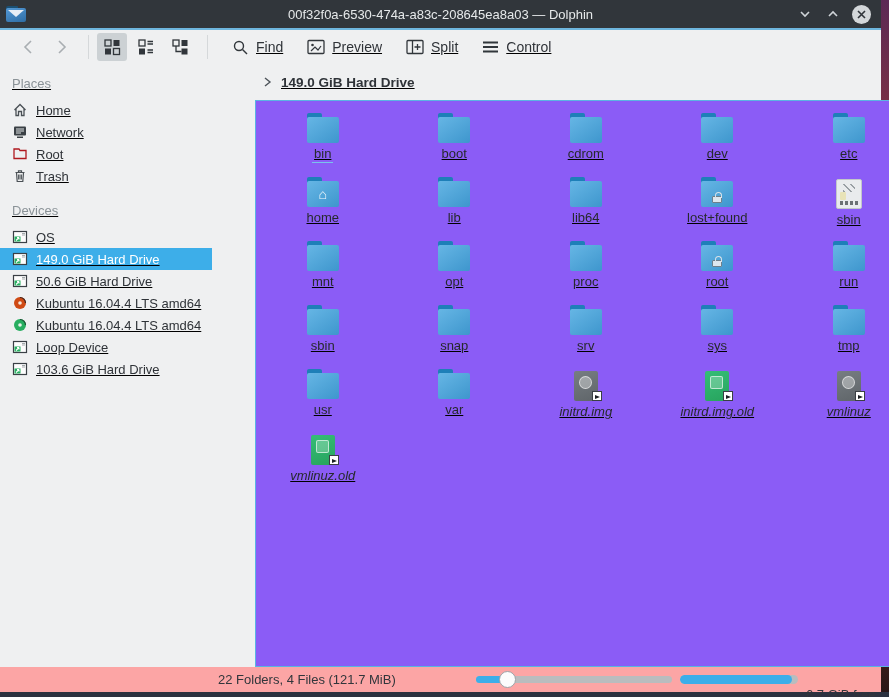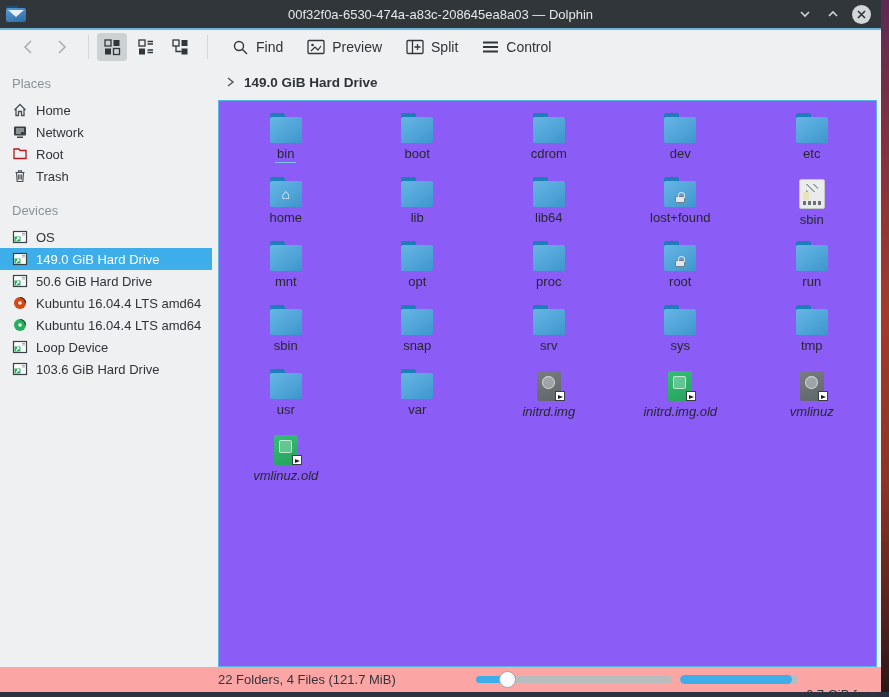--- a/index.html
+++ b/index.html
@@ -4,21 +4,21 @@
 <style>
   * { margin:0; padding:0; box-sizing:border-box; }
   html,body { width:889px; height:697px; overflow:hidden; }
   body { font-family:"Liberation Sans", sans-serif; background:#eff0f1; position:relative; }
 
   
   .wallpaper-right { position:absolute; right:0; top:0; width:8px; height:692px;
     background:linear-gradient(180deg,#5c2a55 0%,#7d3142 18%,#a23b2d 45%,#8c3427 70%,#55251f 88%,#2a1717 100%); }
   .panel-strip { position:absolute; left:0; bottom:0; width:889px; height:5px; background:#2c3240; }
 
-  .window { position:absolute; left:0; top:0; width:881px; height:692px; background:#eff0f1; }
+  .window { position:absolute; left:0; top:0; width:881px; height:692px; background:#eff0f1;text-decoration:underline; }
 
   
   .titlebar { height:28px; background:#31363b; display:flex; align-items:center; position:relative; }
   .app-icon { width:20px; height:16px; margin-left:6px; position:relative; }
   .app-icon .flap { position:absolute; top:0; left:0; width:12px; height:5px; background:#1b4f72; border-radius:2px 1px 0 0; }
   .app-icon .body2 { position:absolute; top:2px; left:0; right:0; bottom:0; background:linear-gradient(160deg,#5499d6,#2e6da4); border-radius:2px; }
   .app-icon .flap2 { position:absolute; top:4px; left:2px; width:0; height:0; border-left:8px solid transparent; border-right:8px solid transparent; border-top:7px solid #e8eef5; }
   .title-text { position:absolute; left:0; right:0; text-align:center; color:#e6e9ea; font-size:13px; }
   .tb-controls { position:absolute; right:10px; top:0; height:28px; display:flex; align-items:center; gap:10px; }
   .tb-btn { width:18px; height:18px; display:flex; align-items:center; justify-content:center; cursor:pointer; }
@@ -27,21 +27,21 @@
 
   
   .toolbar { height:34px; display:flex; align-items:center; padding-left:16px; background:#eff0f1; }
   .nav-btn { width:26px; height:26px; display:flex; align-items:center; justify-content:center; margin-right:6px; }
   .t-sep { width:1px; height:24px; background:#d5d8da; margin:0 8px; }
   .viewmode-btn { width:30px; height:28px; display:flex; align-items:center; justify-content:center; border-radius:3px; margin-right:4px; }
   .viewmode-btn.active { background:#ccd1d4; }
   .tool-btn { display:flex; align-items:center; gap:7px; padding:4px 8px; font-size:14px; color:#2f3338; margin-left:8px; }
 
   
-  .app-body { display:flex; height:603px; }
+  .app-body { display:flex; height:603px;gap:37px; }
   .sidebar { width:218px; padding-top:12px; flex:none; }
   .side-header { color:#8a9297; font-size:13px; padding:0 0 8px 12px; }
   .side-section { margin-bottom:16px; }
   .side-item { display:flex; align-items:center; gap:8px; height:22px; padding-left:12px; font-size:13px; color:#2f3338; cursor:pointer; }
   .side-item.selected { background:#3daee9; color:#ffffff; margin-right:6px; }
   .sicon { width:16px; height:16px; flex:none; display:flex; align-items:center; justify-content:center; }
 
   .main-col { flex:1; display:flex; flex-direction:column; }
   .breadcrumb-row { height:36px; display:flex; align-items:center; gap:8px; padding-left:6px; }
   .crumb-label { font-size:13.5px; font-weight:bold; color:#2f3338; }

